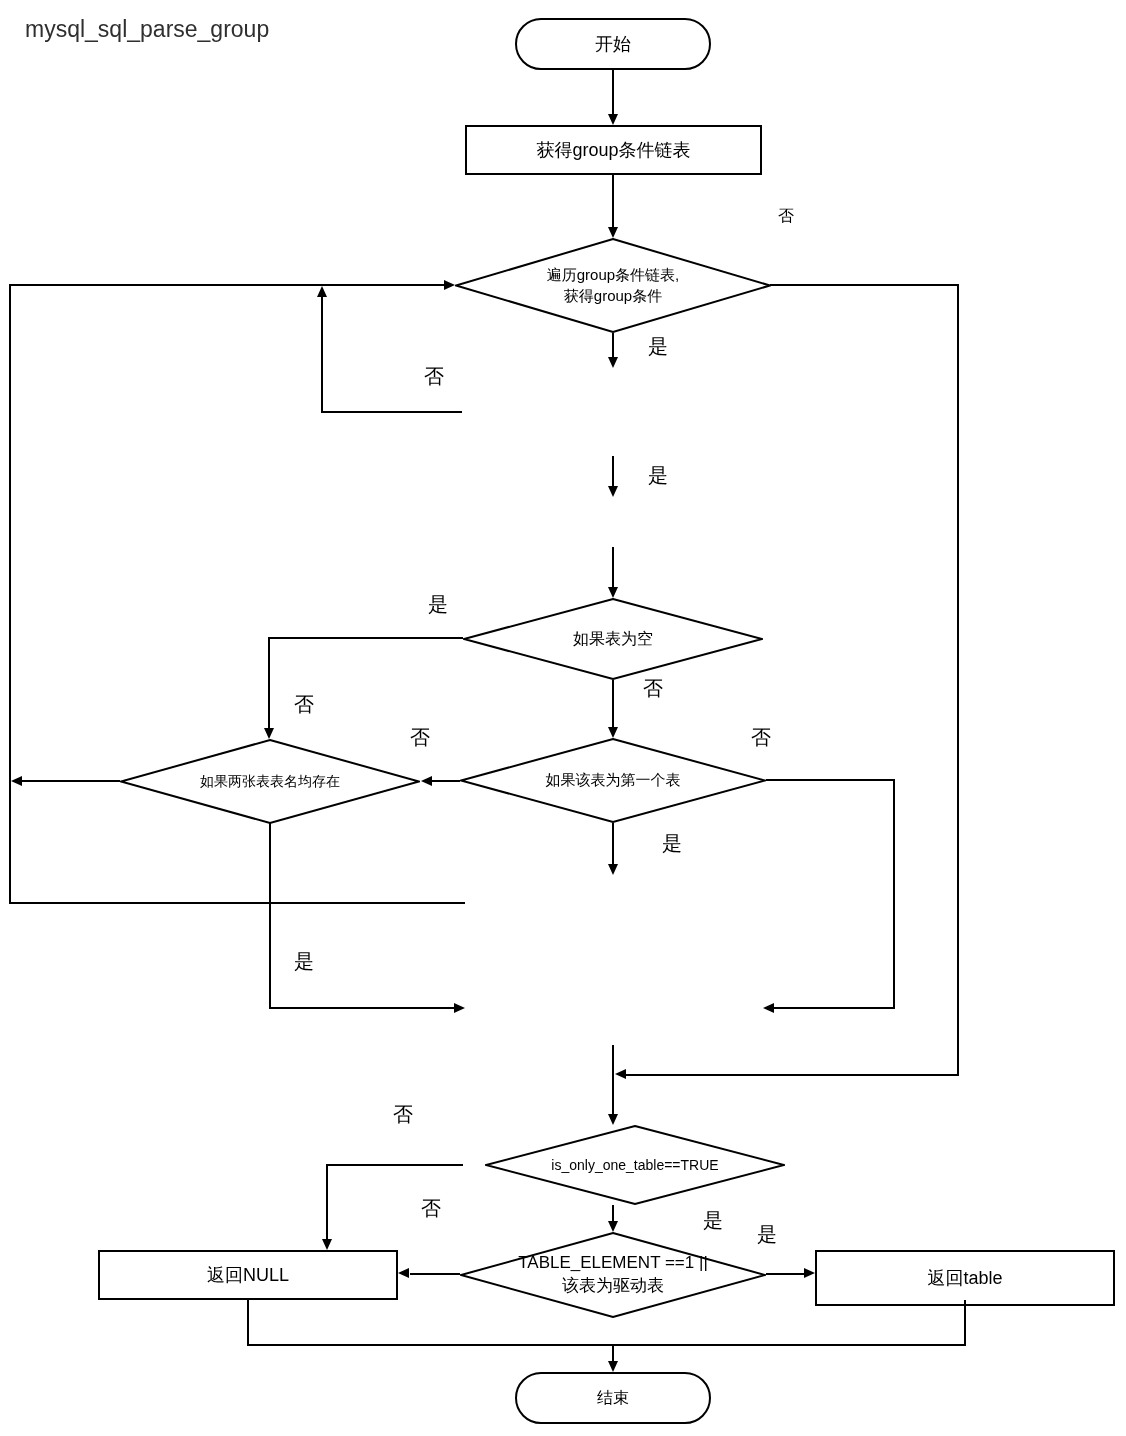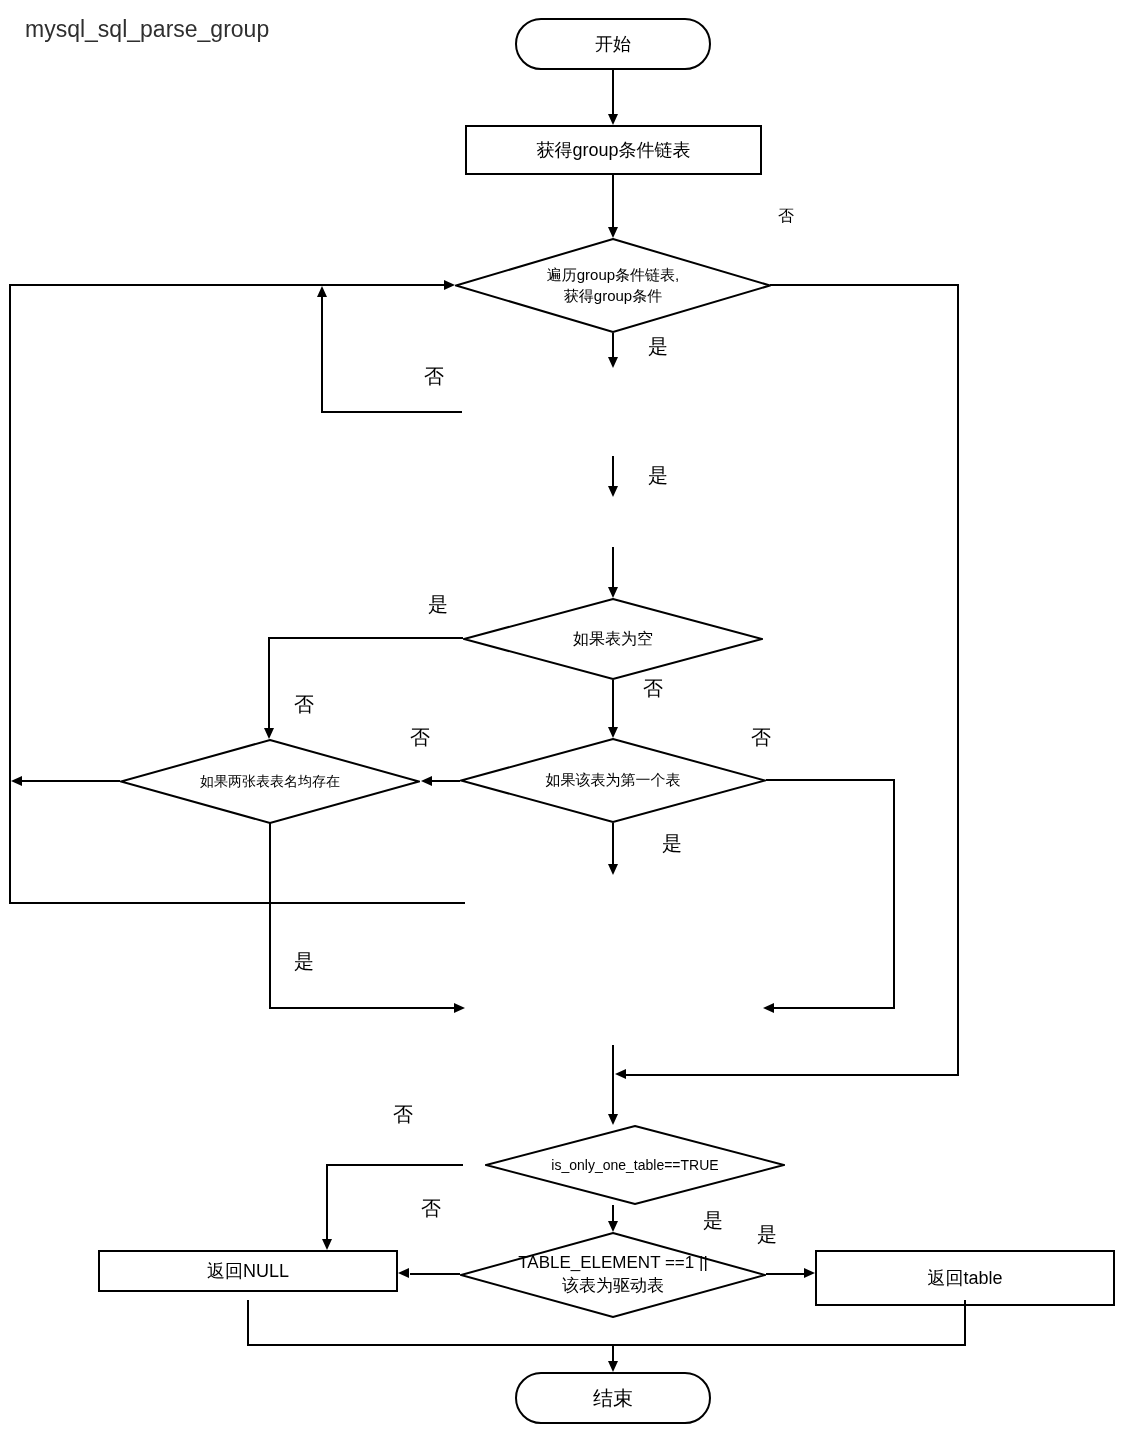--- a/index.html
+++ b/index.html
@@ -79,29 +79,29 @@
   </div>
 
   <div class="node diamond" style="left:460px;top:1232px;width:306px;height:86px;font-size:17px;">
     <svg width="306" height="86" viewBox="0 0 306 86">
       <polygon points="153,1 305,43 153,85 1,43" fill="#ffffff" stroke="#000000" stroke-width="2"></polygon>
     </svg>
     <span class="dlabel">TABLE_ELEMENT ==1 ||
 该表为驱动表</span>
   </div>
 
-  <div class="node rect" style="left:98px;top:1250px;width:300px;height:42px;font-size:18px;">
+  <div class="node rect" style="left:98px;top:1250px;width:300px;height:50px;font-size:18px;">
     <span>返回NULL</span>
   </div>
 
   <div class="node rect" style="left:815px;top:1250px;width:300px;height:56px;font-size:18px;">
     <span>返回table</span>
   </div>
 
-  <div class="node term" style="left:515px;top:1372px;width:196px;height:52px;font-size:20px;justify-content:center;">
+  <div class="node term" style="left:515px;top:1372px;width:196px;height:52px;font-size:16px;justify-content:center;">
     <span>结束</span>
   </div>
 
   <div class="line" style="left:612px;top:70px;width:2px;height:44px;"></div>
   <div class="line" style="left:612px;top:175px;width:2px;height:52px;"></div>
   <div class="line" style="left:612px;top:333px;width:2px;height:24px;"></div>
   <div class="line" style="left:612px;top:456px;width:2px;height:30px;"></div>
   <div class="line" style="left:612px;top:547px;width:2px;height:40px;"></div>
   <div class="line" style="left:612px;top:680px;width:2px;height:47px;"></div>
   <div class="line" style="left:612px;top:823px;width:2px;height:41px;"></div>

